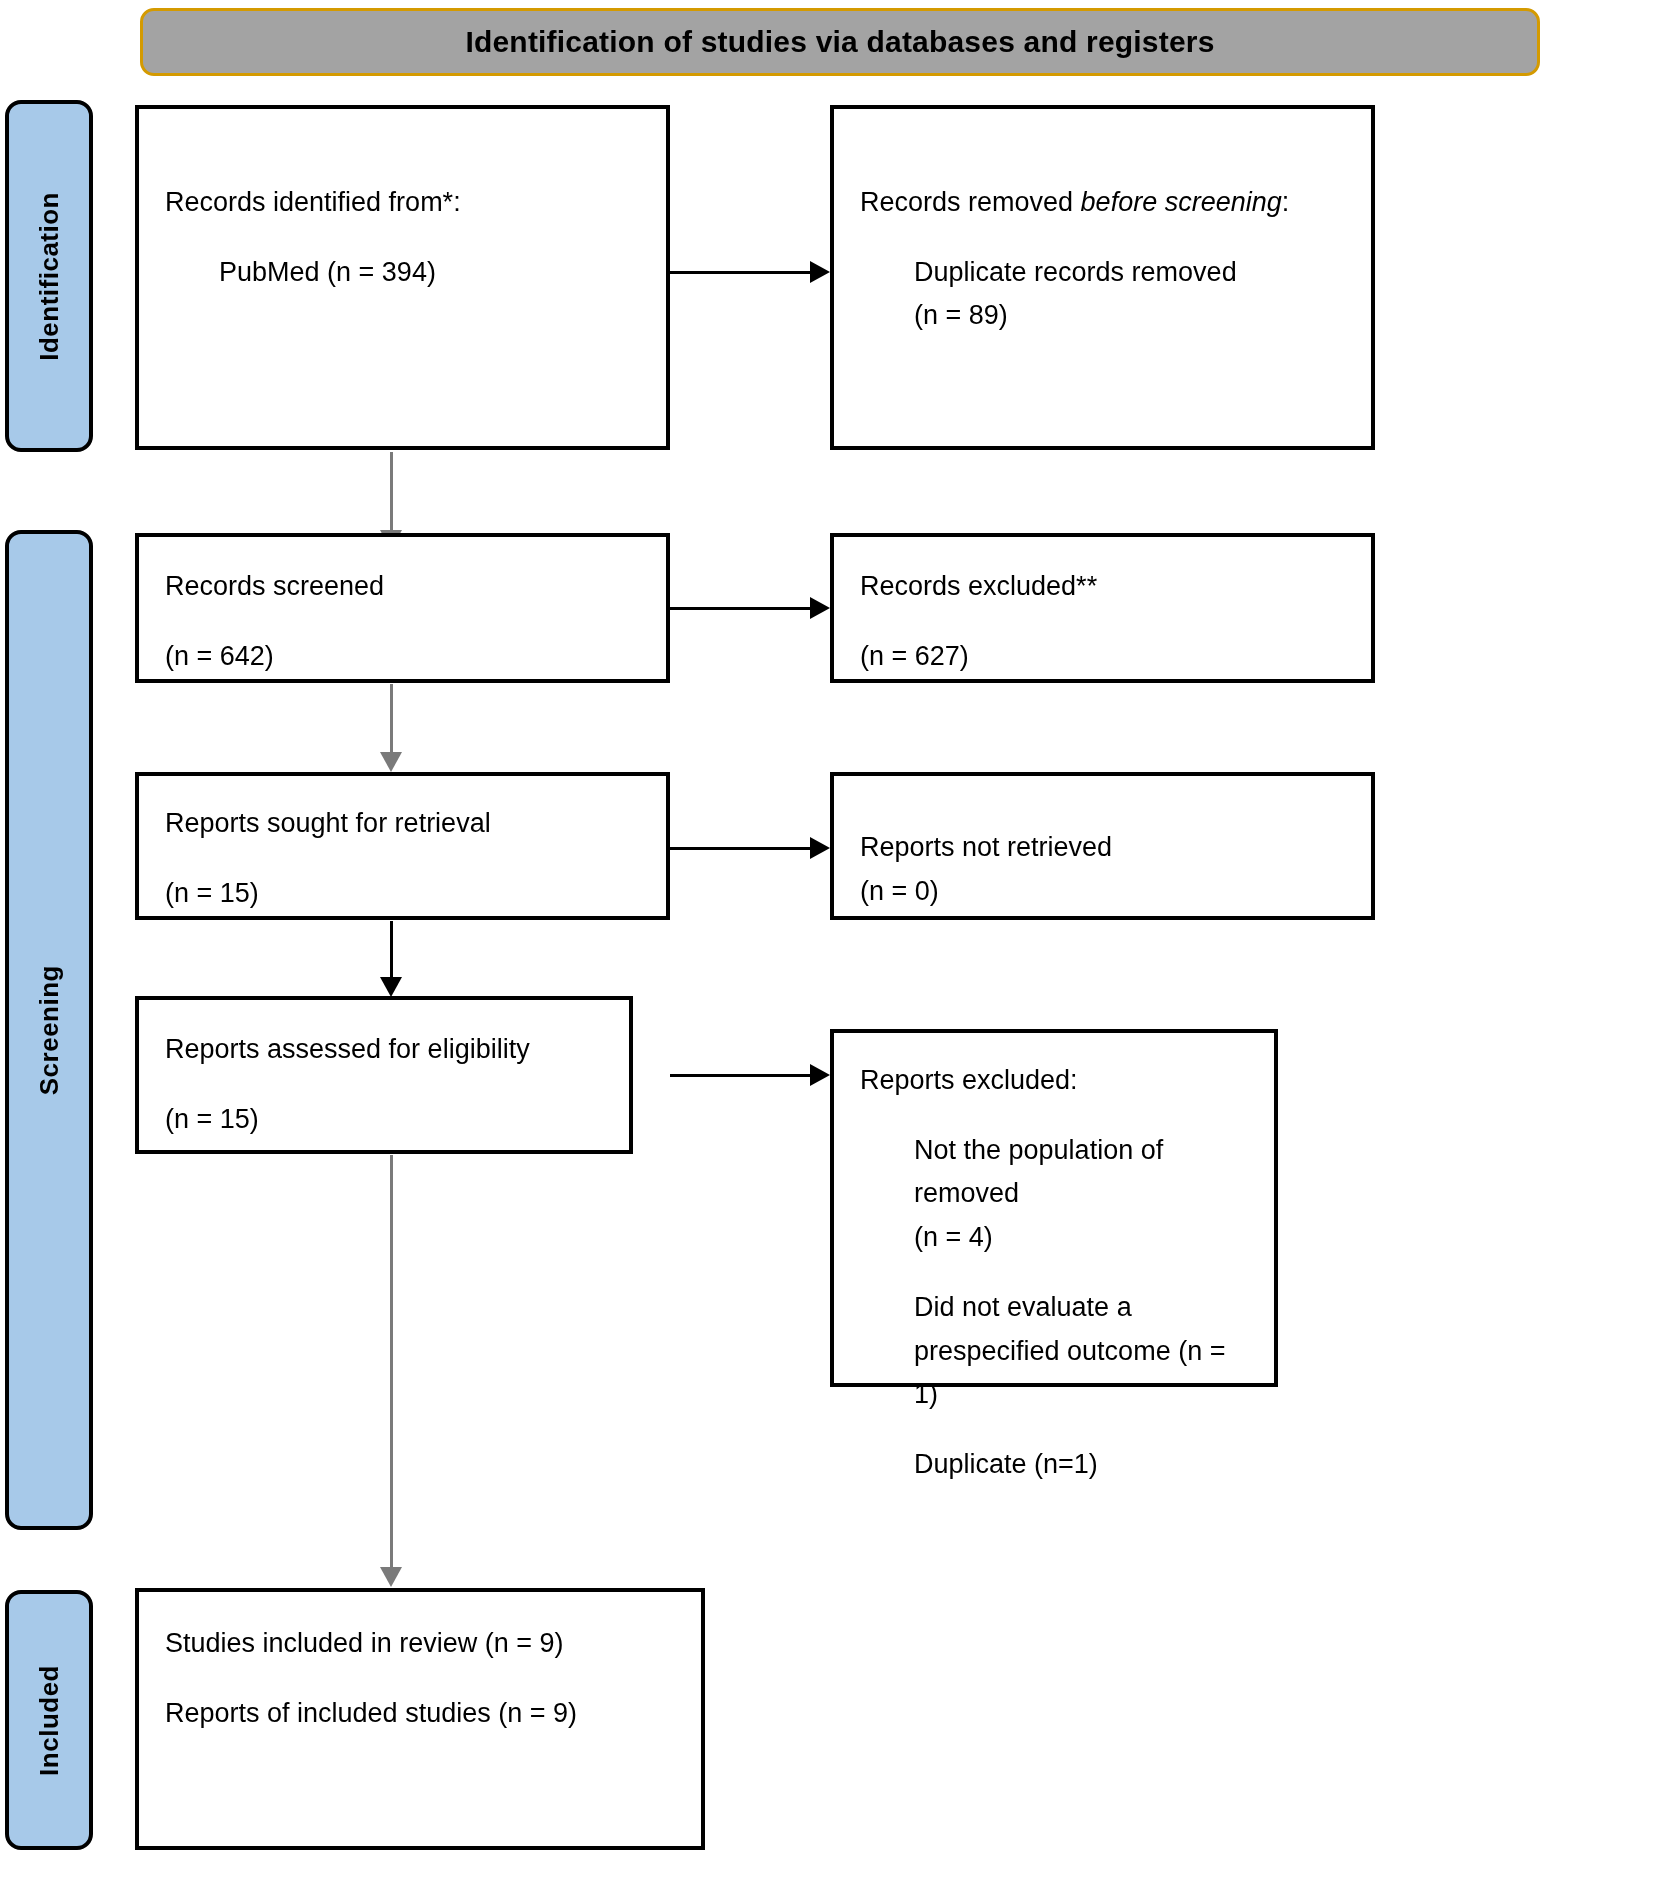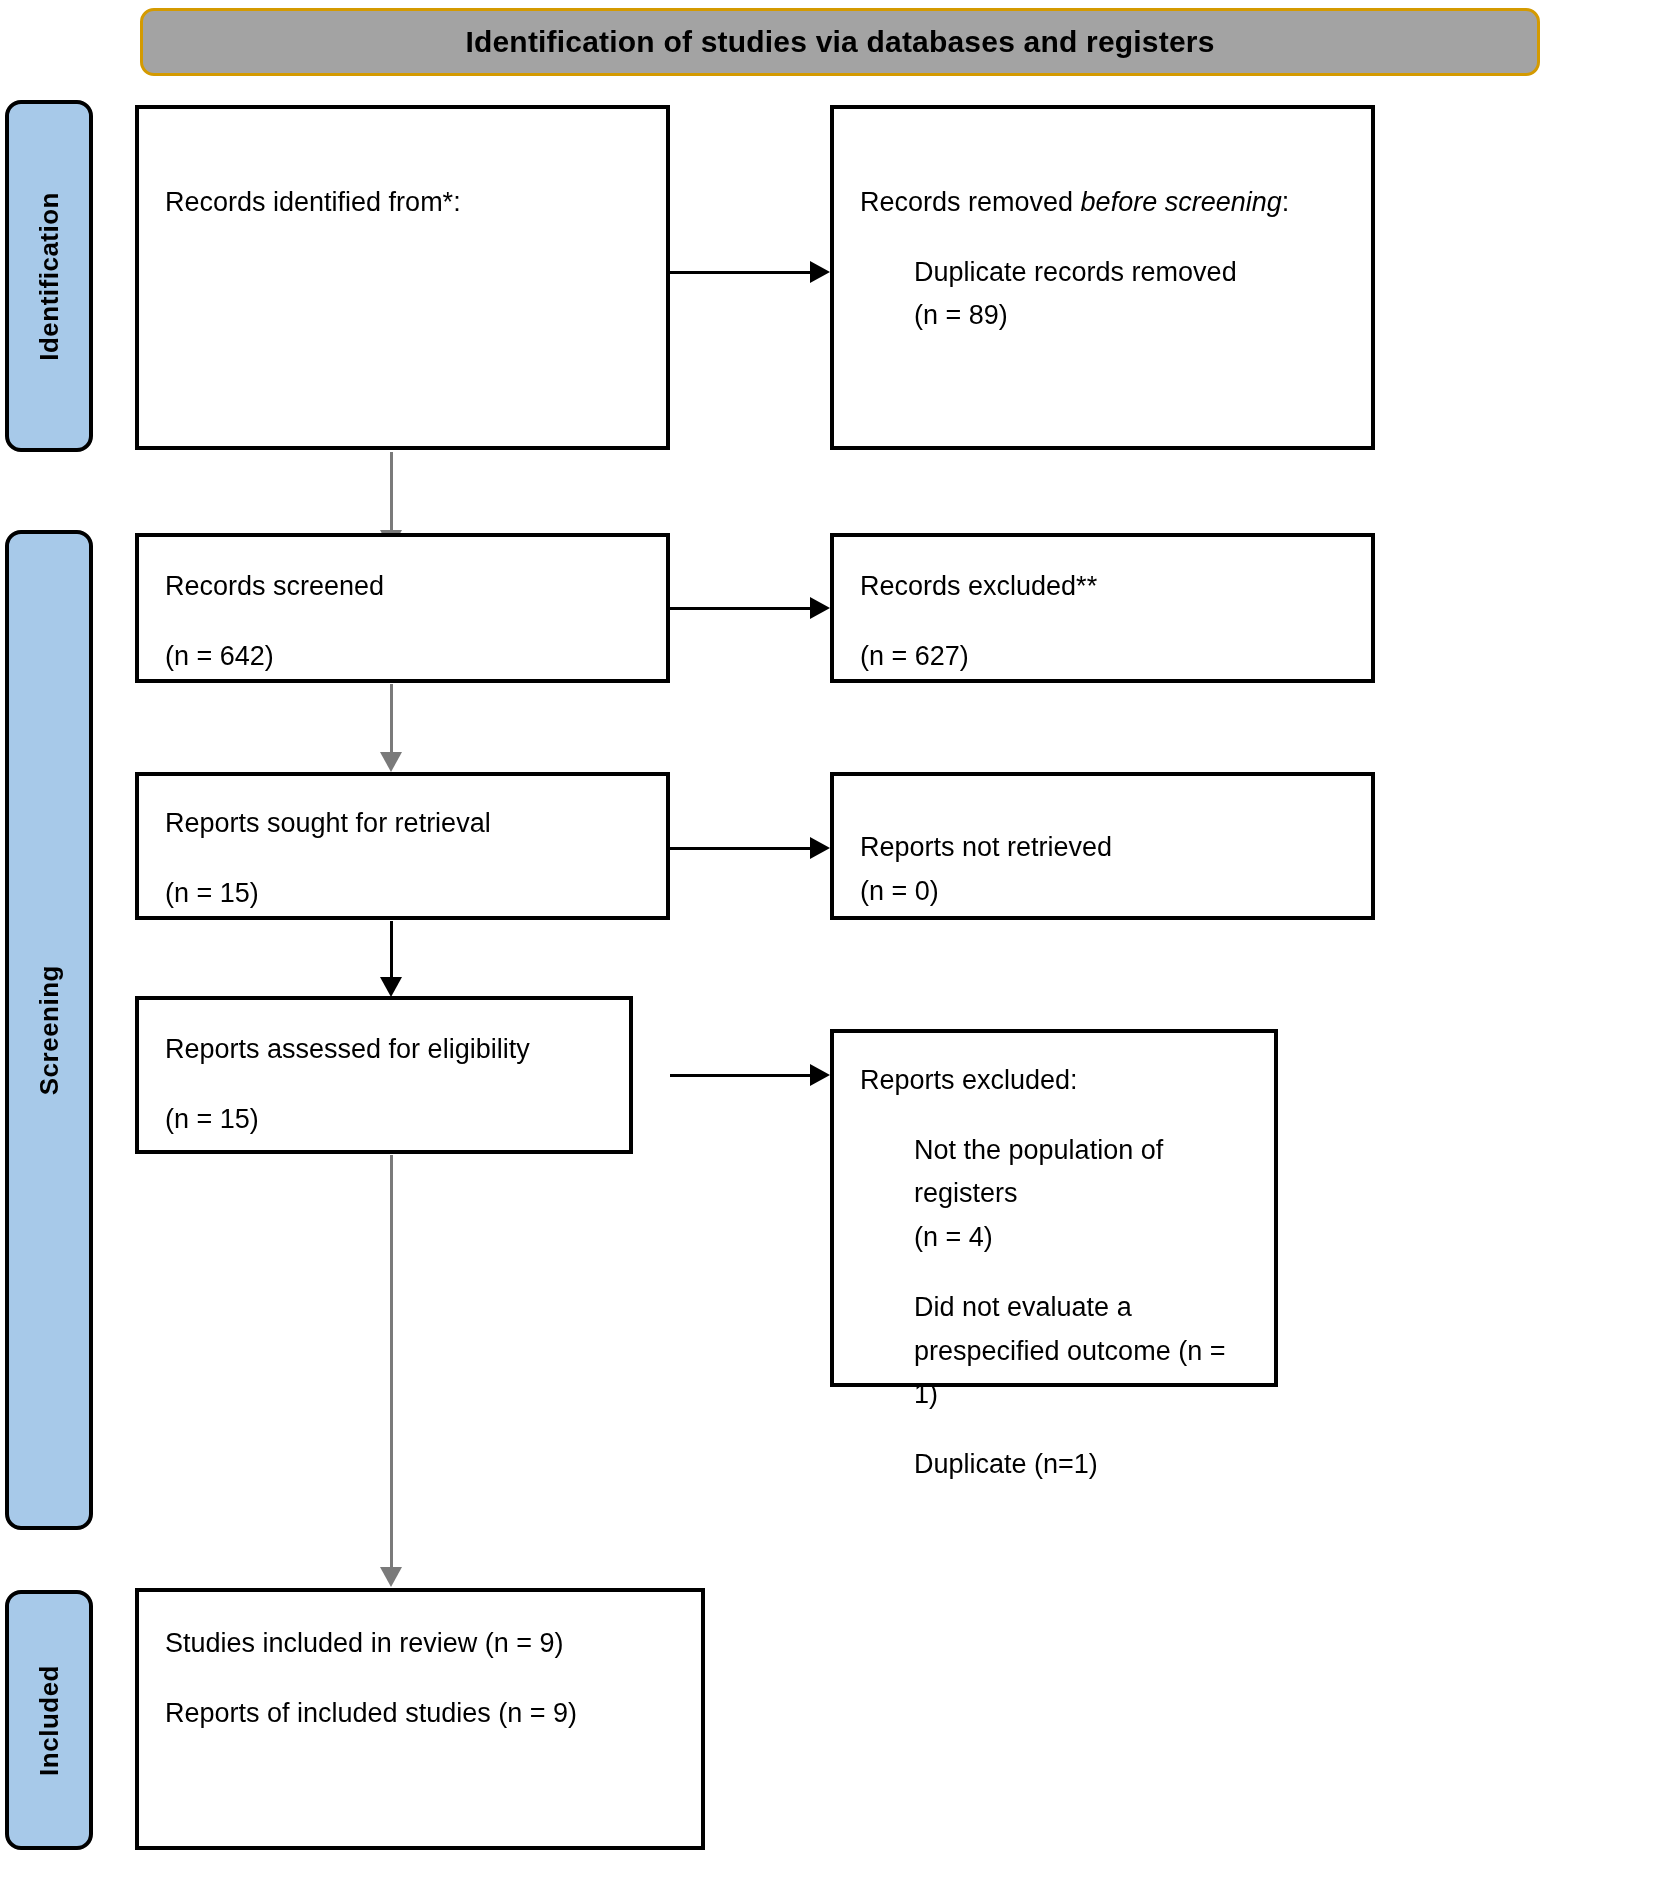--- a/index.html
+++ b/index.html
@@ -105,20 +105,21 @@
 <div class="stage" style="left:5px; top:530px; width:88px; height:1000px;">
   <span>Screening</span>
 </div>
 
 <div class="stage" style="left:5px; top:1590px; width:88px; height:260px;">
   <span>Included</span>
 </div>
 
 <div class="box" style="left:135px; top:105px; width:535px; height:345px;">
   <div class="ln" style="margin-top:50px;">Records identified from*:</div>
+  <div class="ln indent gap">PubMed (n = 394)</div>
 </div>
 
 <div class="box" style="left:830px; top:105px; width:545px; height:345px;">
   <div class="ln" style="margin-top:50px;"><span>Records removed </span><span class="ital">before screening</span><span>:</span></div>
   <div class="ln indent gap">Duplicate records removed</div>
   <div class="ln indent tight">(n = 89)</div>
 </div>
 
 <div class="conn black" style="left:670px; top:260px; width:160px; height:24px;">
   <div class="shaft-h"></div>
@@ -170,21 +171,21 @@
   <div class="head-v"></div>
 </div>
 
 <div class="box" style="left:135px; top:996px; width:498px; height:158px;">
   <div class="ln" style="margin-top:6px;">Reports assessed for eligibility</div>
   <div class="ln gap">(n = 15)</div>
 </div>
 
 <div class="box" style="left:830px; top:1029px; width:448px; height:358px;">
   <div class="ln" style="margin-top:4px;">Reports excluded:</div>
-  <div class="ln indent gap">Not the population of registers</div>
+  <div class="ln indent gap">Not the population of removed</div>
   <div class="ln indent tight">(n = 4)</div>
   <div class="ln indent gap">Did not evaluate a</div>
   <div class="ln indent tight">prespecified outcome (n = 1)</div>
   <div class="ln indent gap">Duplicate (n=1)</div>
 </div>
 
 <div class="conn black" style="left:670px; top:1063px; width:160px; height:24px;">
   <div class="shaft-h"></div>
   <div class="head-h"></div>
 </div>

